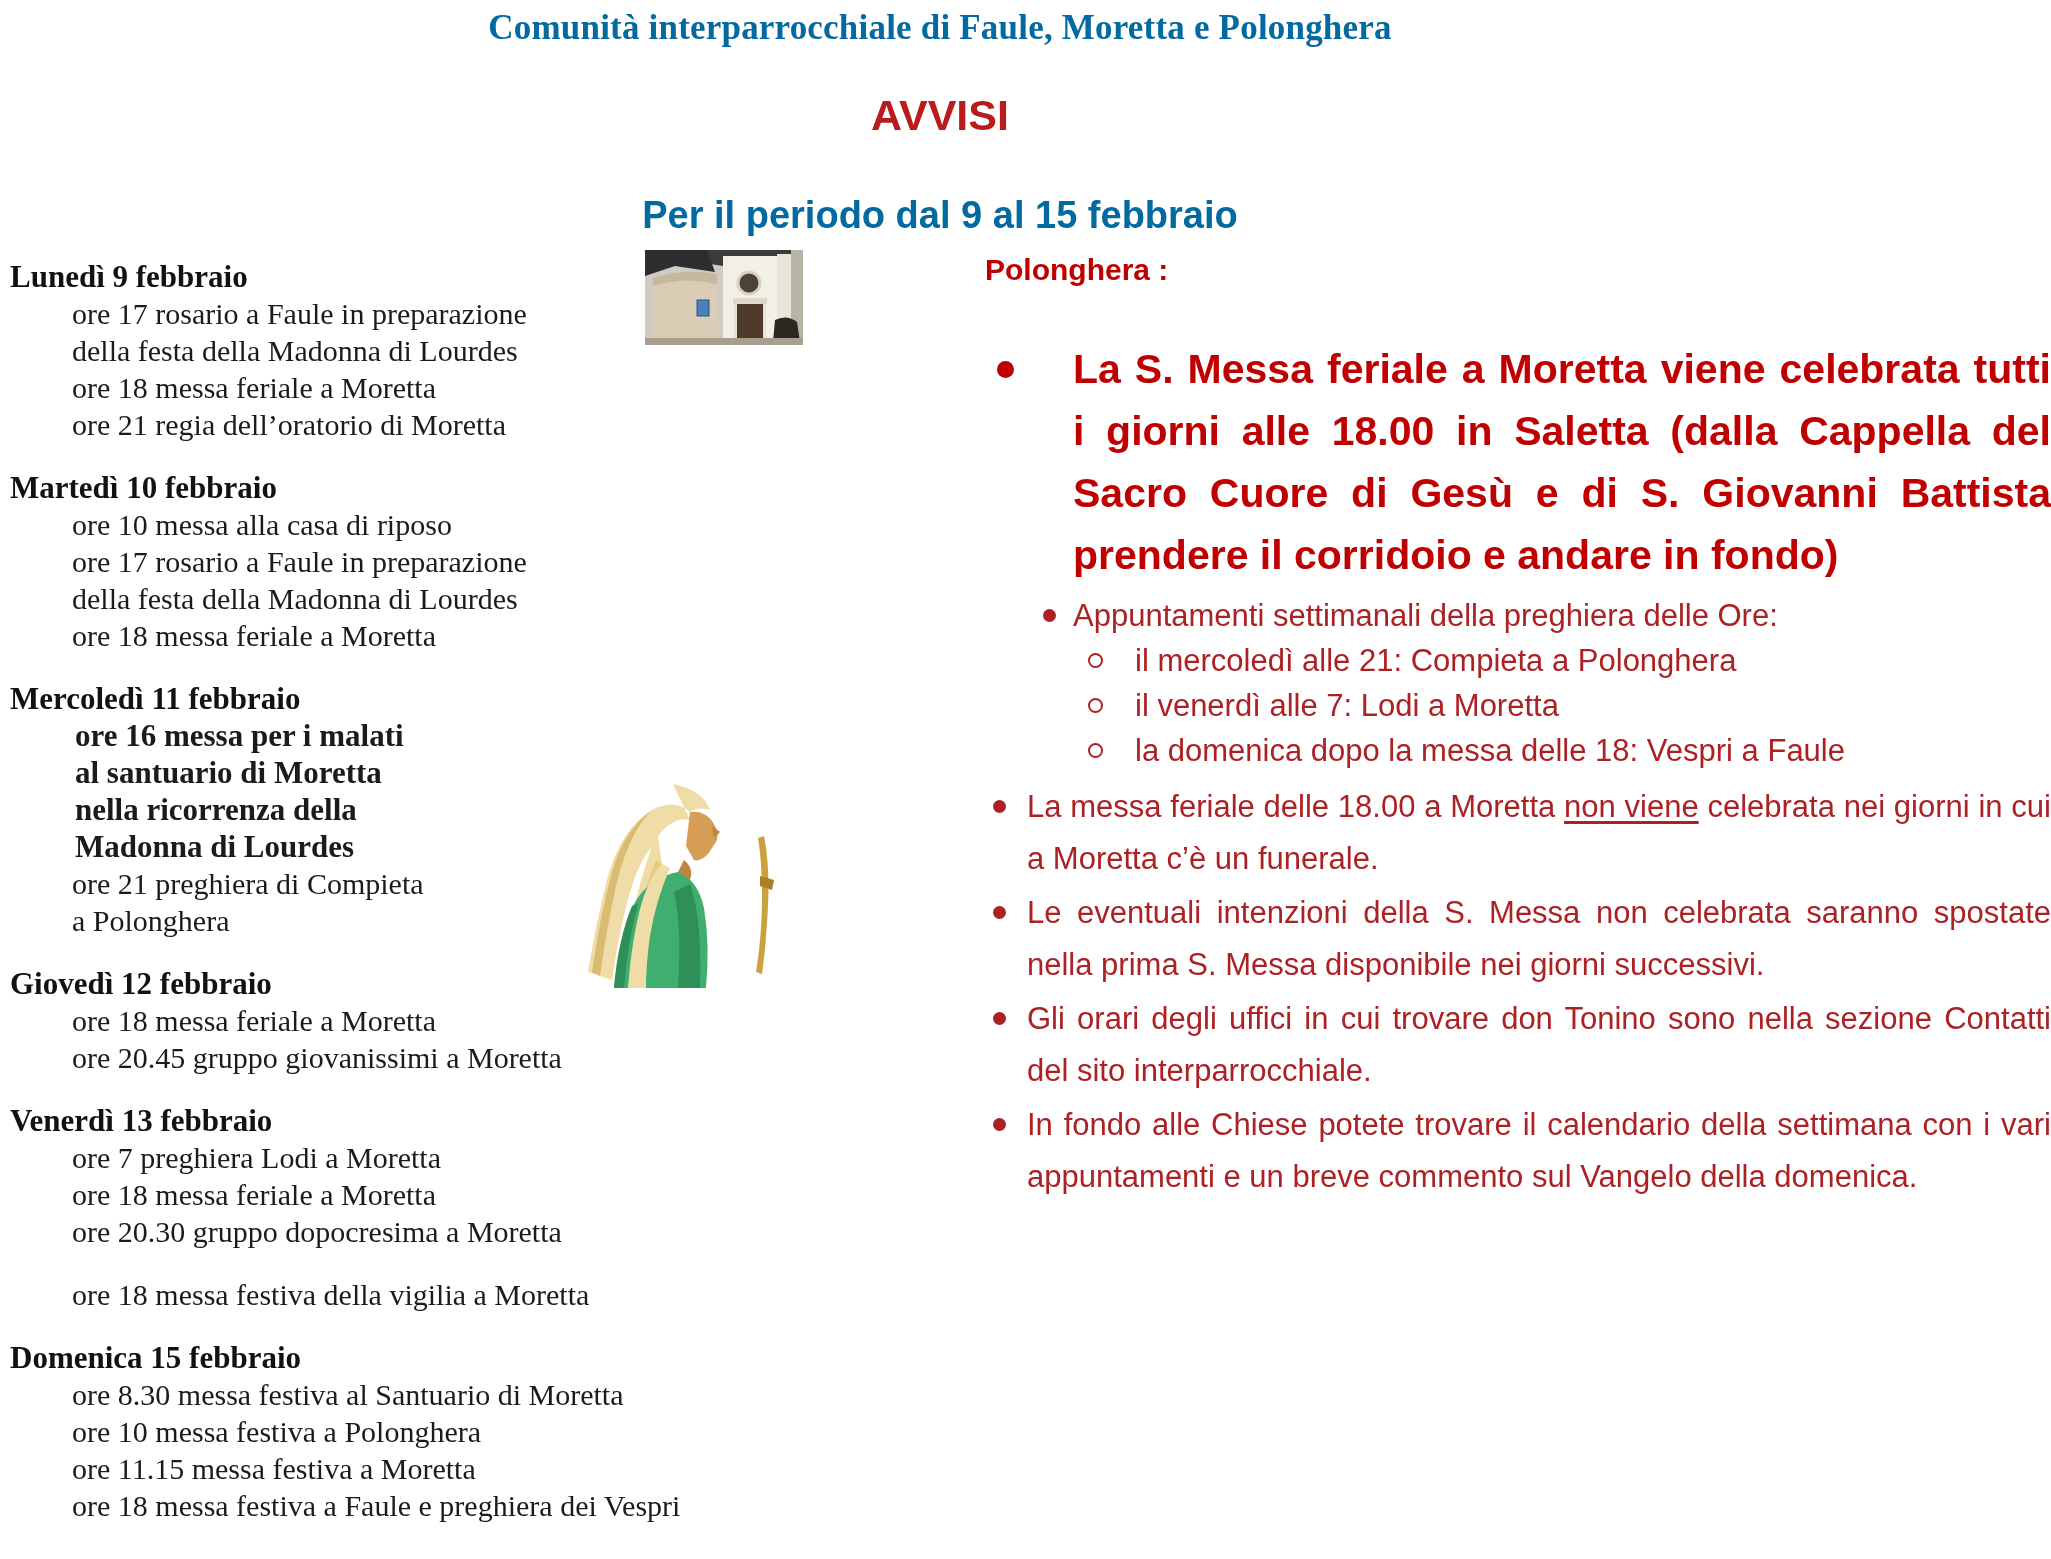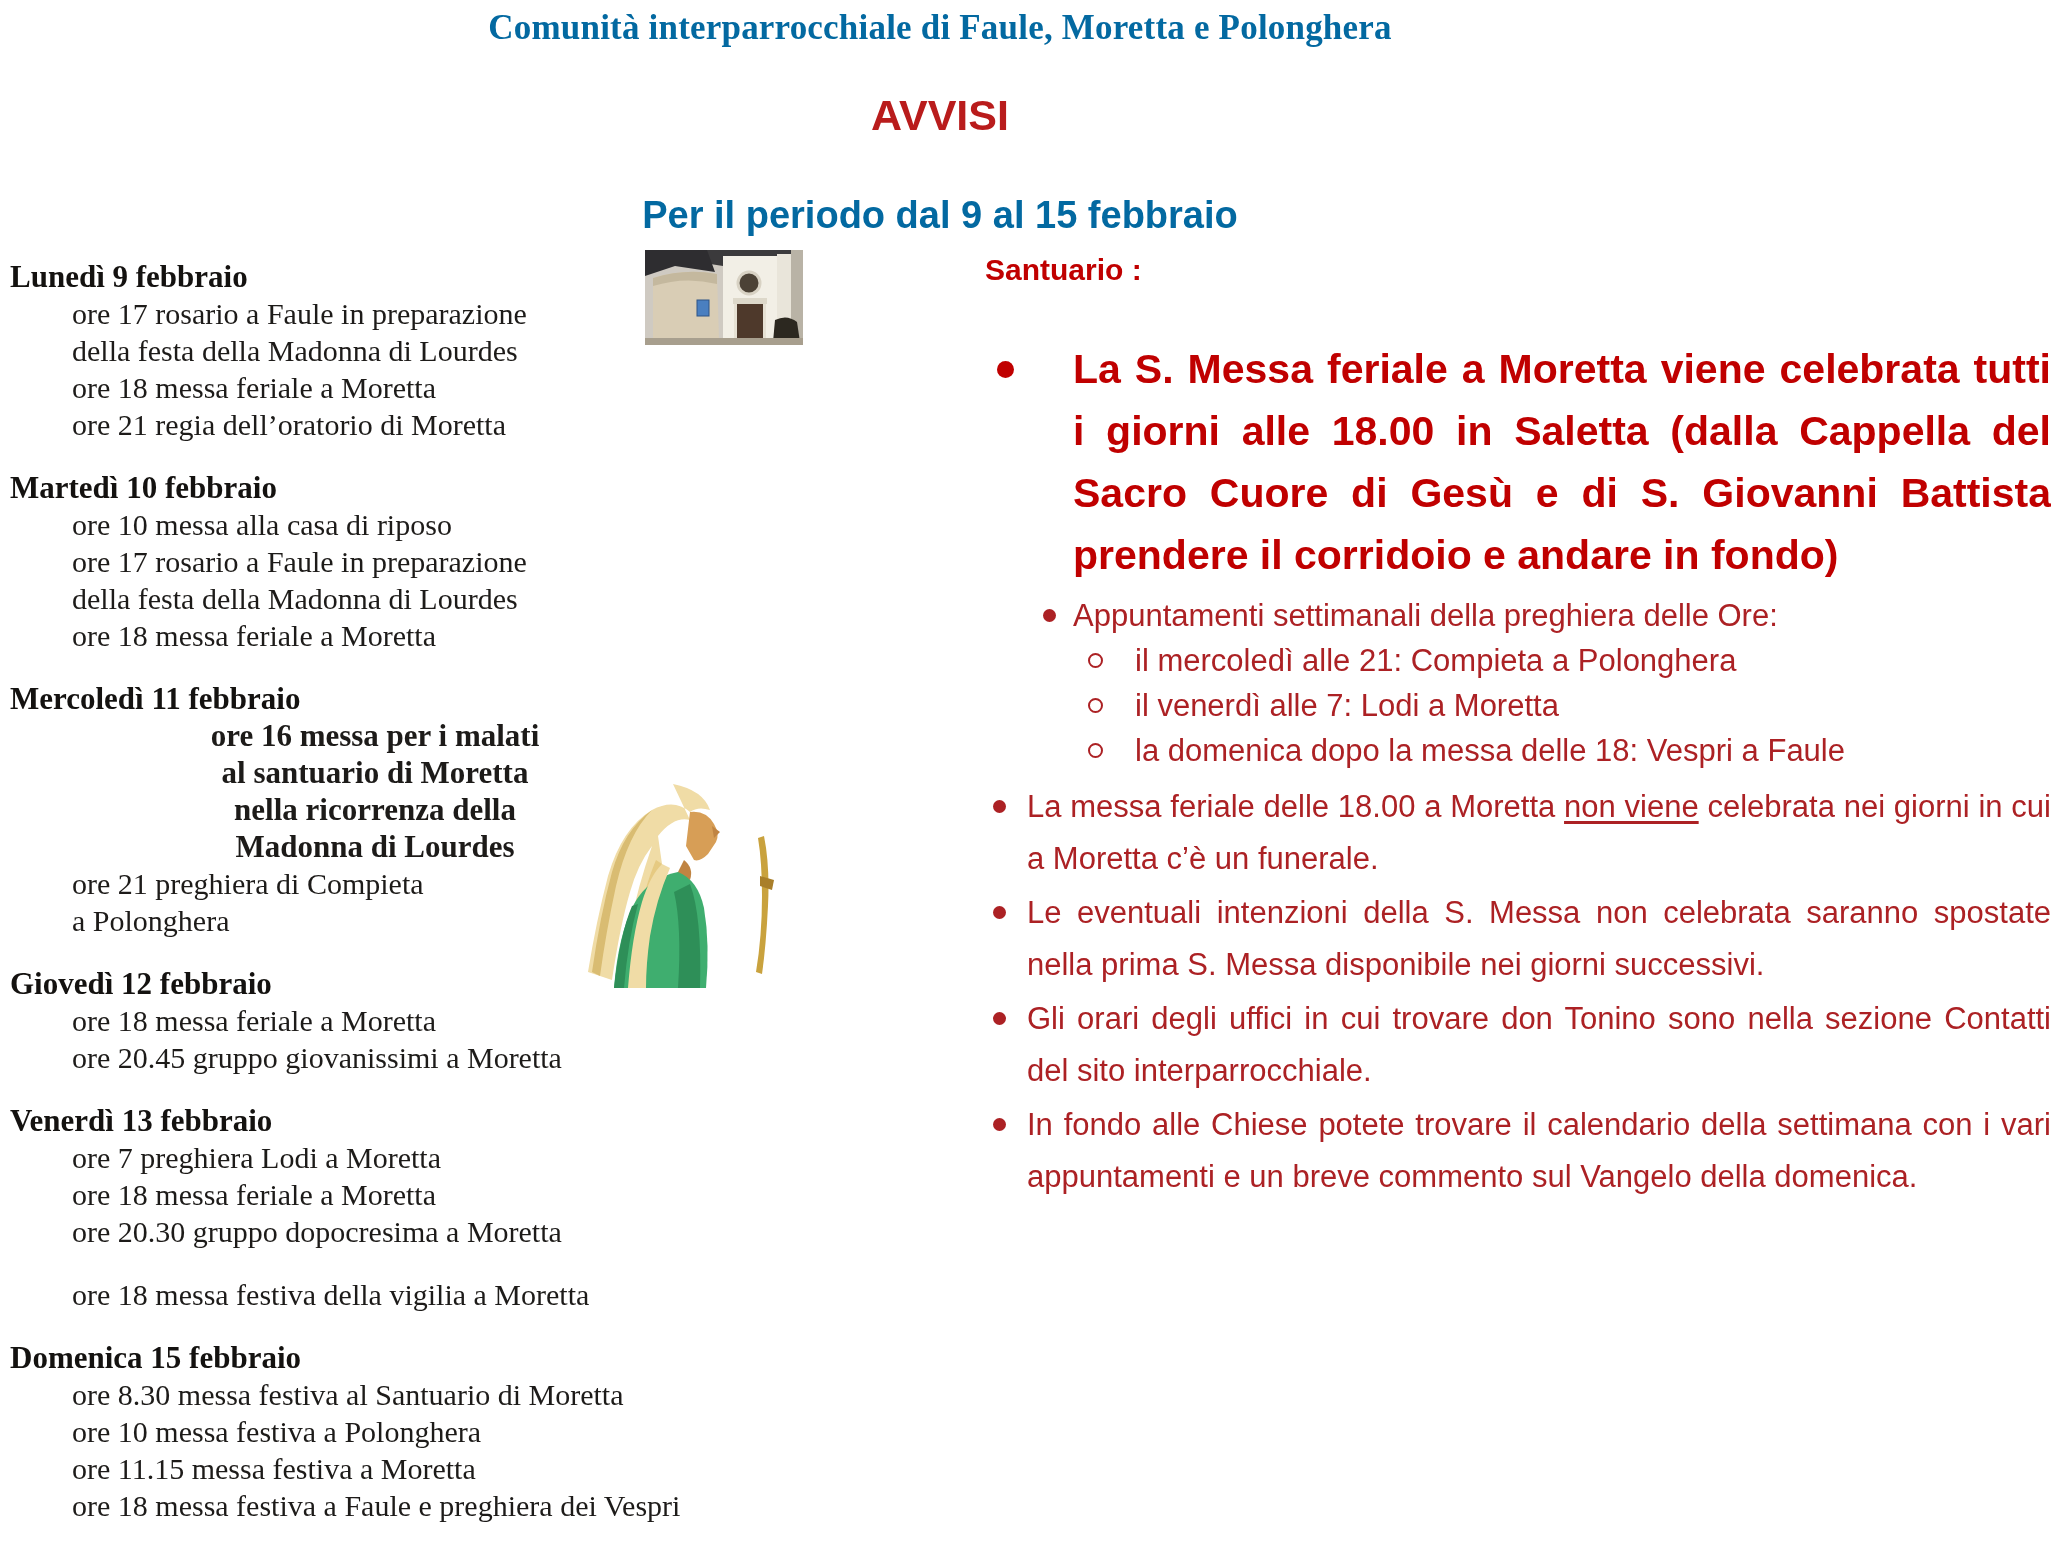--- a/index.html
+++ b/index.html
@@ -10,21 +10,21 @@
   
   #header{position:absolute;left:0;top:0;width:1880px;text-align:center;}
   .community{margin-top:8px;font:700 35px/1.15 "Liberation Serif",serif;color:#0369a1;letter-spacing:.2px;}
   .avvisi{margin-top:44px;font:700 43px/1.1 "Liberation Sans",sans-serif;color:#b91c1c;}
   .subtitle{margin-top:55px;font:600 38px/1.1 "Liberation Sans",sans-serif;color:#0369a1;}
   
   #schedule{position:absolute;left:10px;top:258px;width:960px;}
   .day-block{margin-bottom:26px;}
   .day-name{font:700 31px/37px "Liberation Serif",serif;color:#141210;}
   .line{font:400 30px/37px "Liberation Serif",serif;padding-left:62px;color:#1d1b19;}
-  .line.bc{font-weight:700;padding-left:0;width:600px;margin-left:65px;text-align:center;font-size:31px;}
+  .line.bc{font-weight:700;padding-left:0;width:600px;margin-left:65px;font-size:31px;}
   
   #church-photo{position:absolute;left:645px;top:250px;width:158px;height:95px;}
   #statue-photo{position:absolute;left:578px;top:776px;width:200px;height:214px;}
   
   #notices{position:absolute;left:985px;top:250px;width:1066px;font-family:"Liberation Sans",sans-serif;}
   .attenzione{font:700 30px/40px "Liberation Sans",sans-serif;color:#c00000;}
   .bullet-big{
     position:relative;margin-top:48px;padding-left:88px;
     font:700 41px/62px "Liberation Sans",sans-serif;color:#c00000;
     text-align:justify;text-align-last:left;
@@ -143,21 +143,21 @@
       <div class="day-block">
         <div class="day-name">Domenica 15 febbraio</div>
         <div class="line">ore 8.30 messa festiva al Santuario di Moretta</div>
         <div class="line">ore 10 messa festiva a Polonghera</div>
         <div class="line">ore 11.15 messa festiva a Moretta</div>
         <div class="line">ore 18 messa festiva a Faule e preghiera dei Vespri</div>
       </div>
     </div>
 
   <div id="notices">
-    <div class="attenzione">Santuario :</div>
+    <div class="attenzione">Polonghera :</div>
     <div class="bullet-big">La S. Messa feriale a Moretta viene celebrata tutti i giorni alle 18.00 in Saletta (dalla Cappella del Sacro Cuore di Gesù e di S. Giovanni Battista prendere il corridoio e andare in fondo)</div>
     <div class="appt">Appuntamenti settimanali della preghiera delle Ore:</div>
     <div id="appointments-list">
         <div class="sub-item">il mercoledì alle 21: Compieta a Polonghera</div>
         <div class="sub-item">il venerdì alle 7: Lodi a Moretta</div>
         <div class="sub-item">la domenica dopo la messa delle 18: Vespri a Faule</div>
       </div>
     <div id="notice-list">
         <div class="notice"><span>La messa feriale delle 18.00 a Moretta </span><span class="em">non viene</span><span> celebrata nei giorni in cui a Moretta c’è un funerale.</span></div>
         <div class="notice"><span>Le eventuali intenzioni della S. Messa non celebrata saranno spostate nella prima S. Messa disponibile nei giorni successivi.</span></div>

